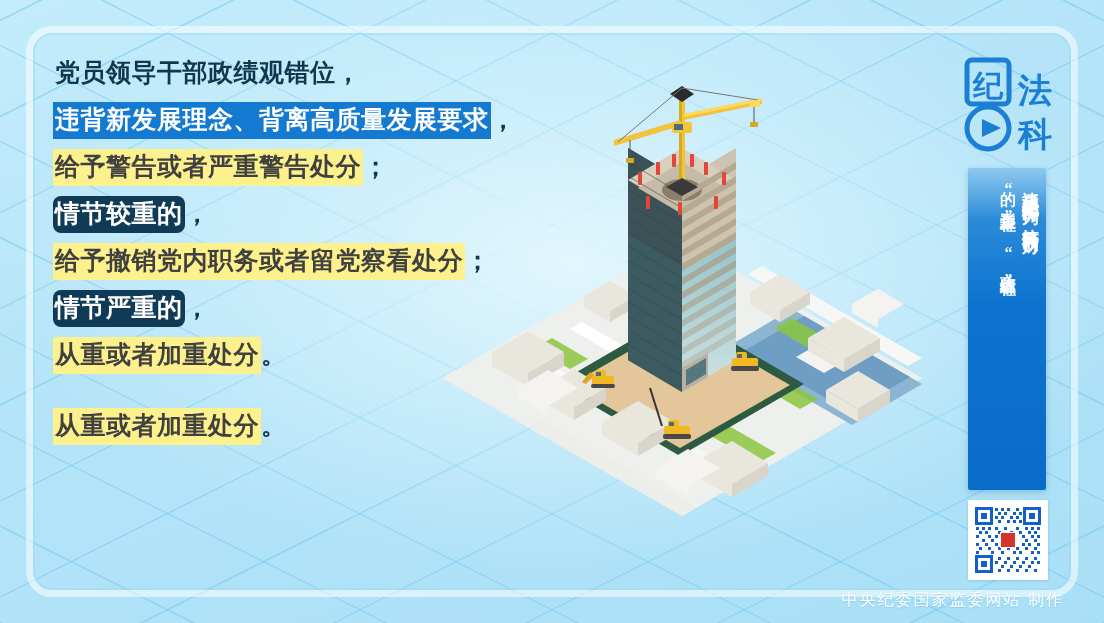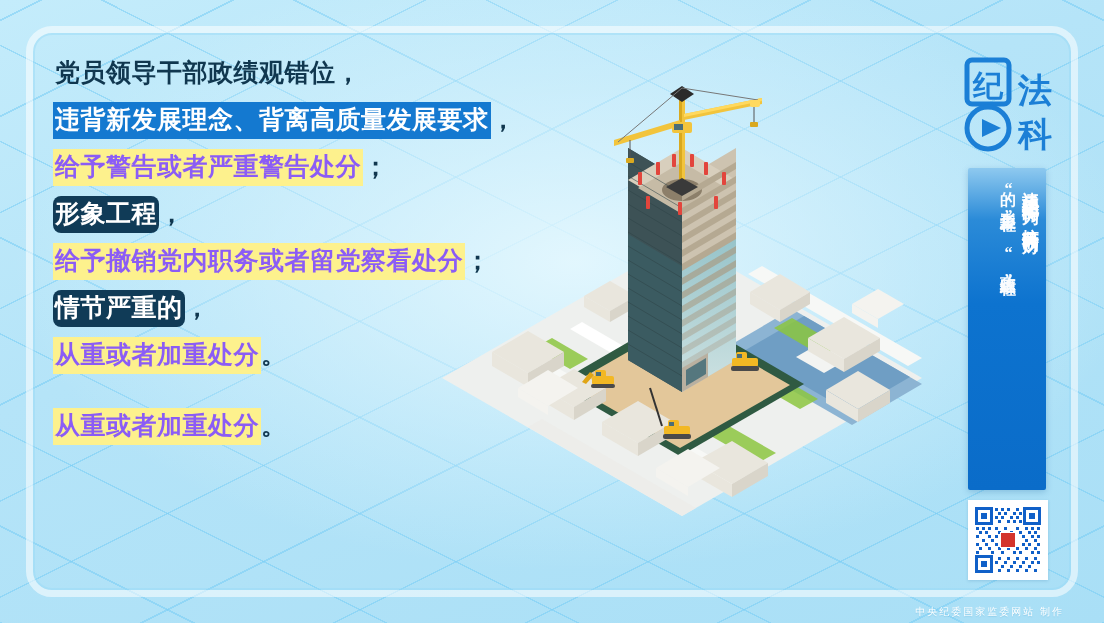--- a/index.html
+++ b/index.html
@@ -44,21 +44,21 @@
   }
   .line{
     font-size:25px;line-height:30px;
     margin-bottom:17px;
     white-space:nowrap;
     display:block;
   }
   .line .seg{padding:4px 2px 6px 2px;}
   .seg-plain{color:#10374f;}
   .seg-blue{background:#1479d0;color:#ffffff;padding:5px 3px 7px 3px;}
-  .seg-yellow{background:#fdf18d;color:#8b5cf6;padding:5px 2px 7px 2px;}
+  .seg-yellow{background:#fdf18d;color:#404040;padding:5px 2px 7px 2px;}
   .seg-navy{background:#103b57;color:#ffffff;border-radius:8px;padding:5px 7px 7px 7px;}
   .tail{color:#10374f;}
   .gap{height:24px;}
 
   
   .illus{position:absolute;left:432px;top:70px;width:500px;height:470px;}
   .illus svg{width:100%;height:100%;display:block;}
 
   
   .right-col{position:absolute;left:955px;top:50px;width:118px;}
@@ -89,22 +89,22 @@
   .vcol.c2{font-size:16px;opacity:.98;}
 
   .qr{
     position:absolute;left:968px;top:500px;width:80px;height:80px;
     background:#ffffff;padding:5px;box-sizing:border-box;
     box-shadow:0 1px 3px rgba(30,100,150,.2);
   }
   .qr svg{width:100%;height:100%;display:block;}
 
   .footer{
-    position:absolute;right:40px;bottom:4px;
-    color:#ffffff;font-size:10px;letter-spacing:2px;
+    position:absolute;right:40px;bottom:12px;
+    color:#ffffff;font-size:16px;letter-spacing:2px;
     font-family:"Liberation Sans","DejaVu Sans",sans-serif;
     text-shadow:0 1px 1px rgba(120,190,225,.6);
   }
 </style>
 </head>
 <body>
 
 <div id="poster">
 
   <div class="grid-layer"></div>
@@ -296,21 +296,21 @@
     <div class="line">
       <span class="seg seg-blue">违背新发展理念、背离高质量发展要求</span><span class="tail">，</span>
     </div>
 
 
     <div class="line">
       <span class="seg seg-yellow">给予警告或者严重警告处分</span><span class="tail">；</span>
     </div>
 
     <div class="line">
-      <span class="seg seg-navy">形象工程</span><span class="tail">，</span>
+      <span class="seg seg-navy">情节较重的</span><span class="tail">，</span>
     </div>
 
     <div class="line">
       <span class="seg seg-yellow">给予撤销党内职务或者留党察看处分</span><span class="tail">；</span>
     </div>
 
     <div class="line">
       <span class="seg seg-navy">情节严重的</span><span class="tail">，</span>
     </div>
 

